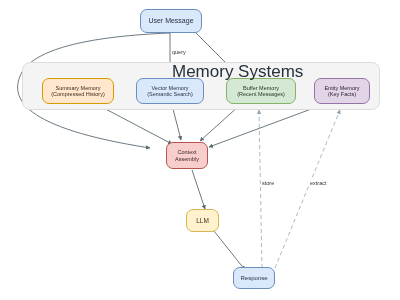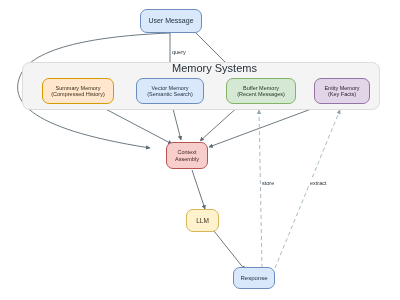--- a/index.html
+++ b/index.html
@@ -44,21 +44,21 @@
     position: absolute;
     box-sizing: border-box;
     background: #f4f4f4;
     border: 1px solid #dcdcdc;
     border-radius: 8px;
     z-index: 1;
   }
   .cluster-title {
     position: absolute;
     z-index: 4;
-    font-size: 11px;
+    font-size: 17px;
     color: #27313a;
     white-space: nowrap;
   }
   .edge-label {
     position: absolute;
     z-index: 4;
     font-size: 5.5px;
     color: #2b3138;
     background: #ffffff;
     padding: 0 1px;

